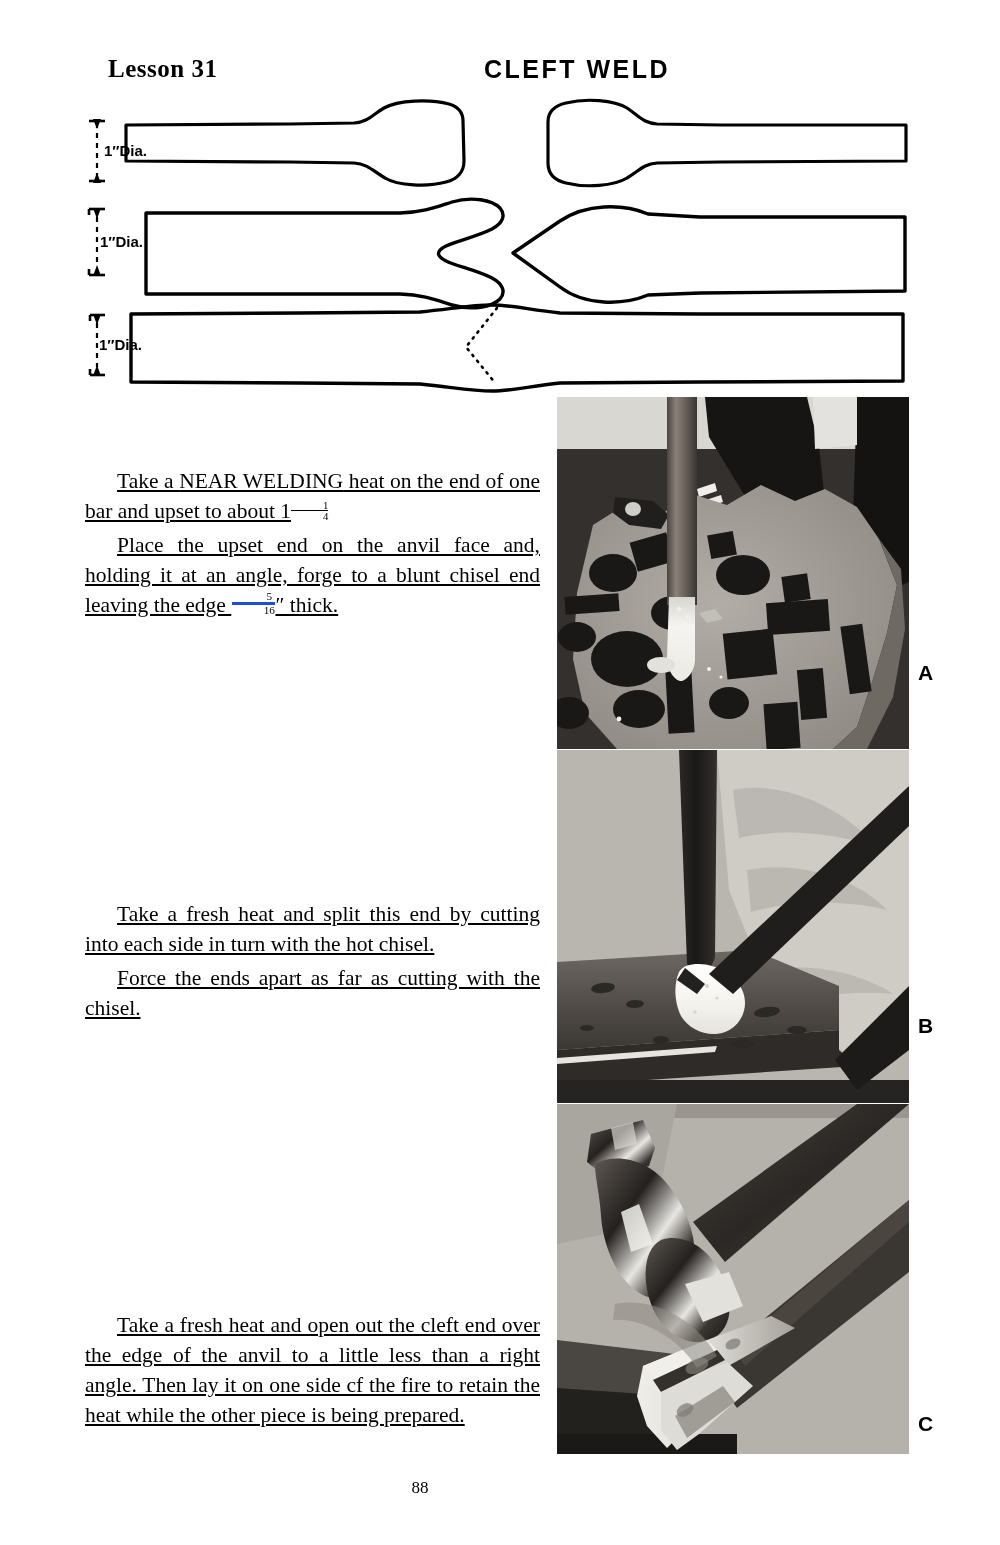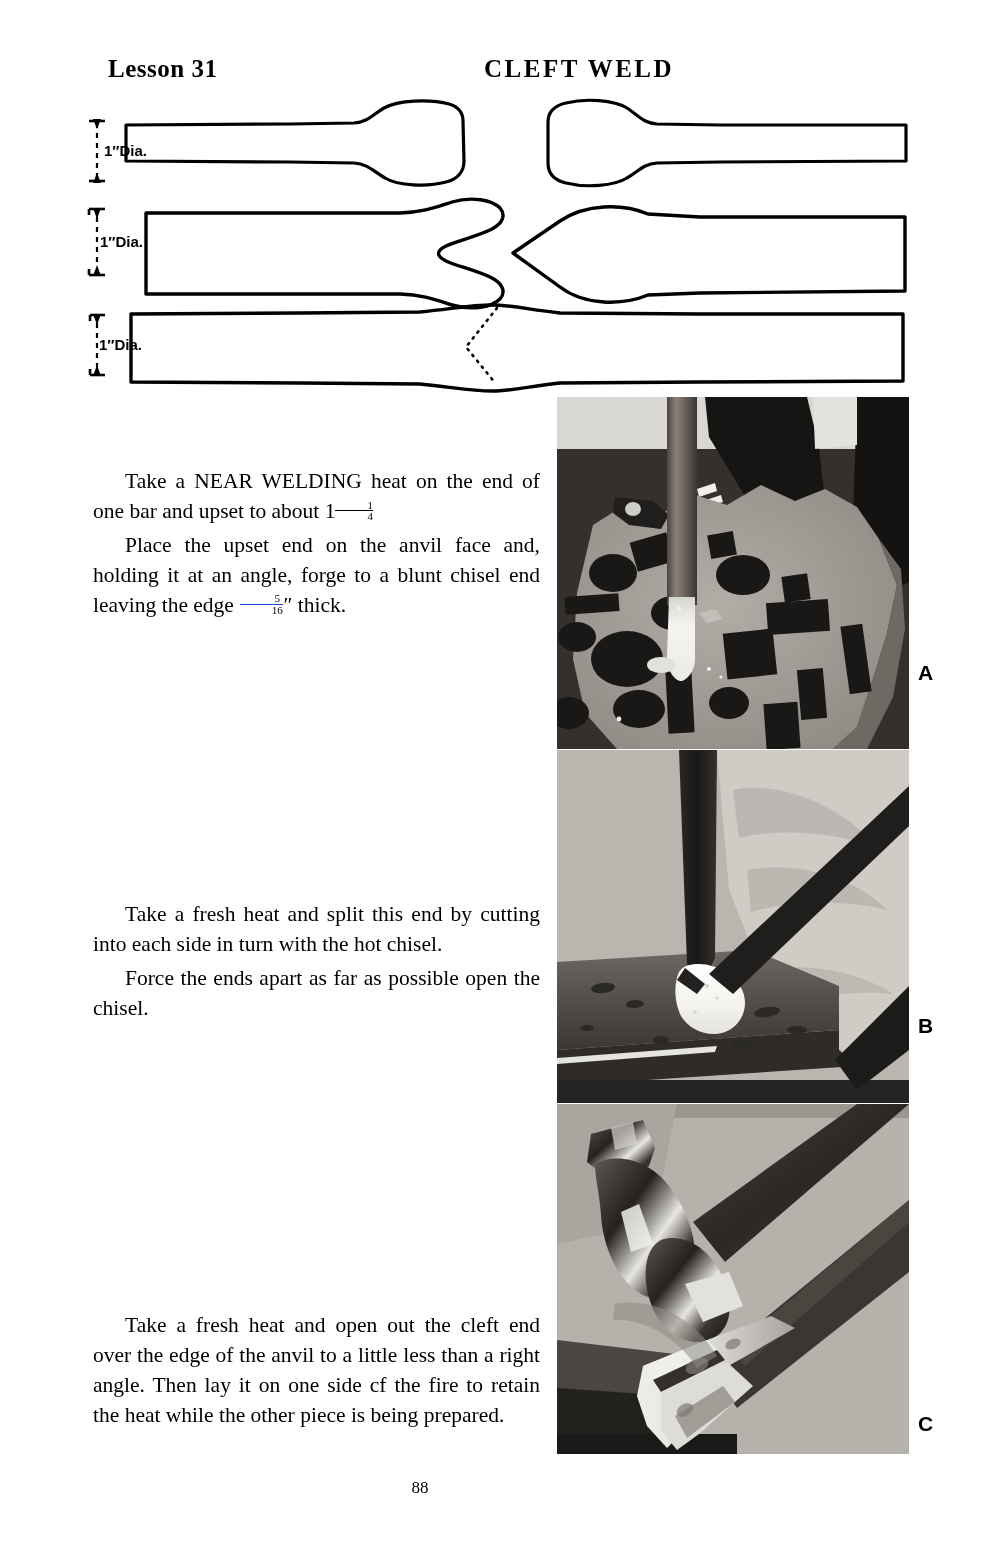--- a/index.html
+++ b/index.html
@@ -27,21 +27,21 @@
     position: absolute;
     left: 84px; top: 0;
     font-family: "Liberation Serif", serif;
     font-weight: bold;
     font-size: 25px;
     letter-spacing: 0.5px;
   }
   #page-title {
     position: absolute;
     left: 460px; top: 0;
-    font-family: Liberation Serif, serif;
+    font-family: Liberation Sans, sans-serif;
     font-weight: bold;
     font-size: 25px;
     letter-spacing: 2.5px;
   }
 
   
   #diagram-block {
     position: absolute;
     left: 0; top: 95px;
     width: 1000px; height: 300px;
@@ -61,40 +61,41 @@
     left: 85px;
     width: 455px;
     font-family: "Liberation Serif", serif;
     font-size: 21.5px;
     line-height: 30px;
     text-align: justify;
     text-justify: inter-word;
     color: #000;
   }
   .text-col p {
-    margin: 0 0 4px 8px;
+    margin: 0 0 4px 0;
     text-indent: 32px;
+    text-decoration: underline;
   }
   .text-col p:last-child { margin-bottom: 0; }
 
   #text-block-1 { top: 466px; }
   #text-block-2 { top: 899px; }
   #text-block-3 { top: 1310px; }
 
   
   .frac {
     display: inline-block;
     vertical-align: -0.18em;
     font-size: 0.52em;
     line-height: 0.95;
     text-align: center;
     margin: 0 0.5px;
   }
   .frac .num { display: block; }
-  .frac .den { display: block; border-top: 1px solid #1d4ed8; text-align: right; }
+  .frac .den { display: block; border-top: 3px solid #1d4ed8; text-align: right; }
 
   .frac-tight {
     display: inline-block;
     vertical-align: -0.16em;
     font-size: 0.5em;
     line-height: 0.95;
     text-align: center;
   }
   .frac-tight .num { display: block; }
   .frac-tight .den { display: block; border-top: 1px solid #000; }
@@ -240,21 +241,21 @@
   <p>
     <span>Take a </span><span>NEAR WELDING</span><span> heat on the end of one bar and upset to about 1</span><span class="frac-tight"><span class="num">1</span><span class="den">4</span></span>
   </p>
   <p>
     <span>Place the upset end on the anvil face and, holding it at an angle, forge to a blunt chisel end leaving the edge </span><span class="frac"><span class="num">5</span><span class="den">16</span></span><span>″ thick.</span>
   </p>
 </div>
 
 <div id="text-block-2" class="text-col">
   <p>Take a fresh heat and split this end by cutting into each side in turn with the hot chisel.</p>
-  <p>Force the ends apart as far as possible open the chisel.</p>
+  <p>Force the ends apart as far as cutting with the chisel.</p>
 </div>
 
 <div id="text-block-3" class="text-col">
   <p>Take a fresh heat and open out the cleft end over the edge of the anvil to a little less than a right angle.  Then lay it on one side cf the fire to retain the heat while the other piece is being prepared.</p>
 </div>
 
 <div id="photo-a" class="photo">
   <div class="photo-figure">
     <svg viewBox="0 0 352 352" preserveAspectRatio="none" xmlns="http://www.w3.org/2000/svg">
       <defs>

